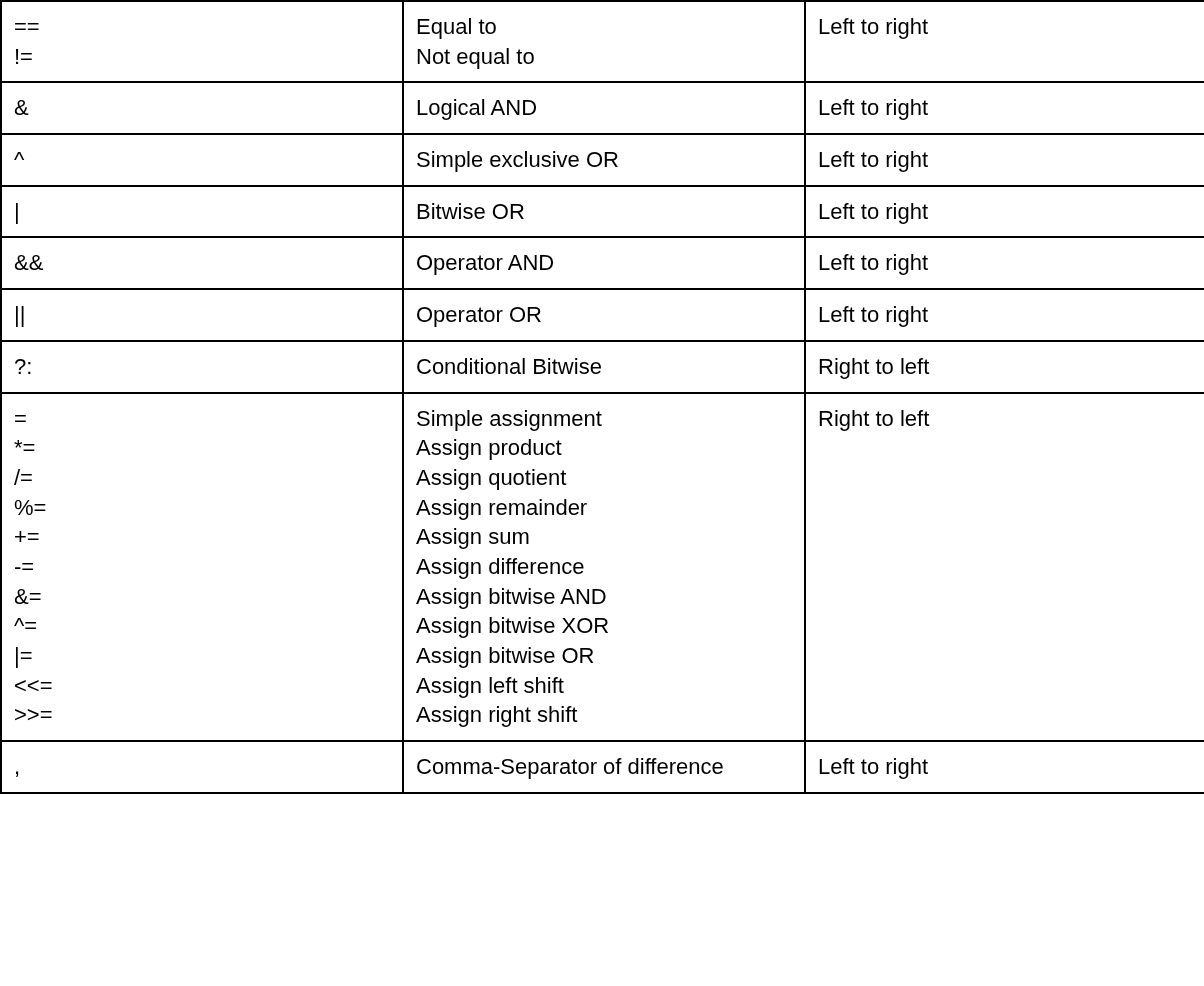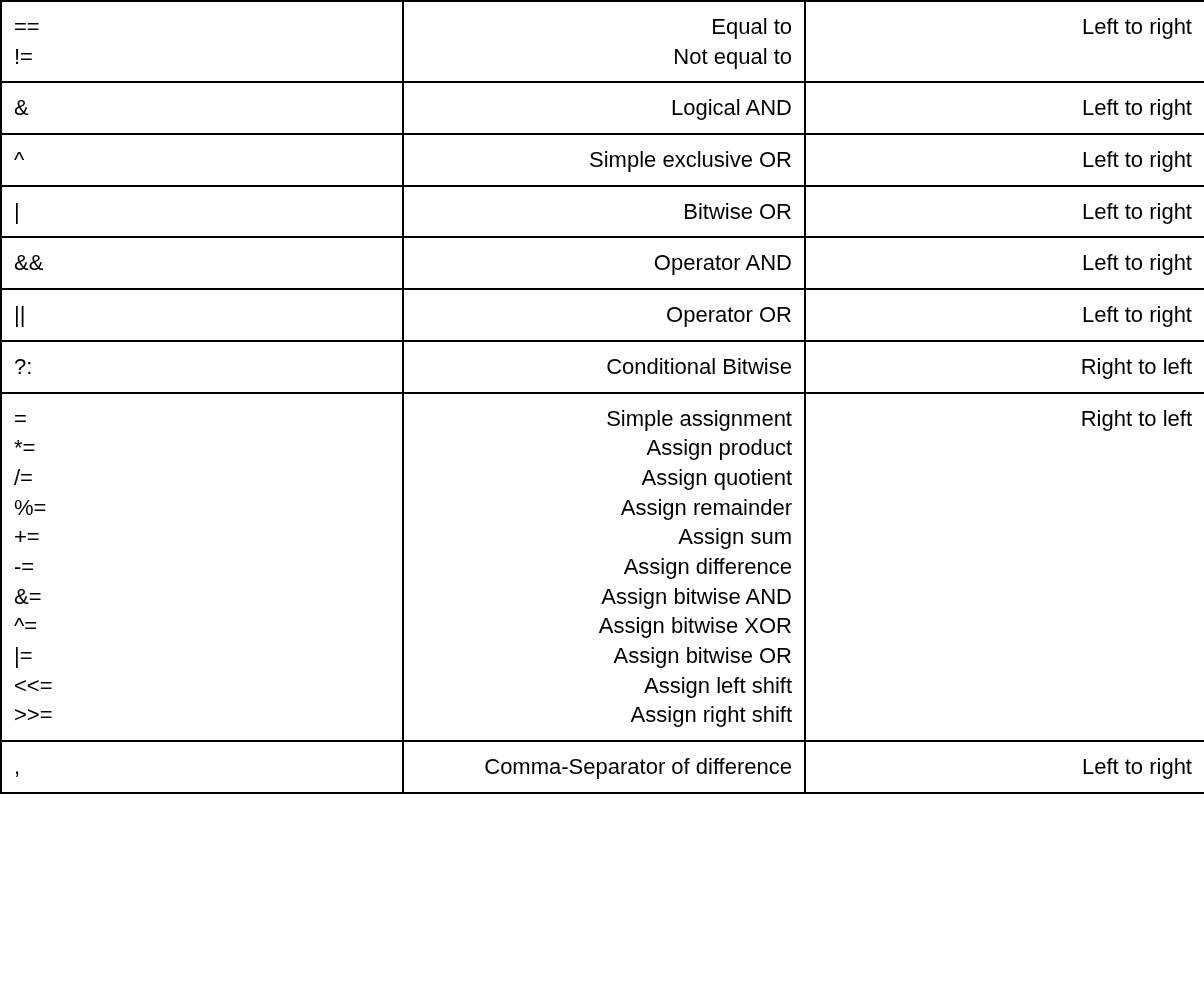--- a/index.html
+++ b/index.html
@@ -24,25 +24,25 @@
       font-size: 22px;
       line-height: 1.35;
       color: #000000;
     }
     td.col-operator {
       width: 402px;
       text-align: left;
     }
     td.col-description {
       width: 402px;
-      text-align: right;
+      text-align: left;
     }
     td.col-assoc {
       width: 400px;
-      text-align: right;
+      text-align: left;
     }
     .multiline {
       white-space: pre-line;
     }
   </style>
 </head>
 <body>
 
 <table>
   <tbody>

